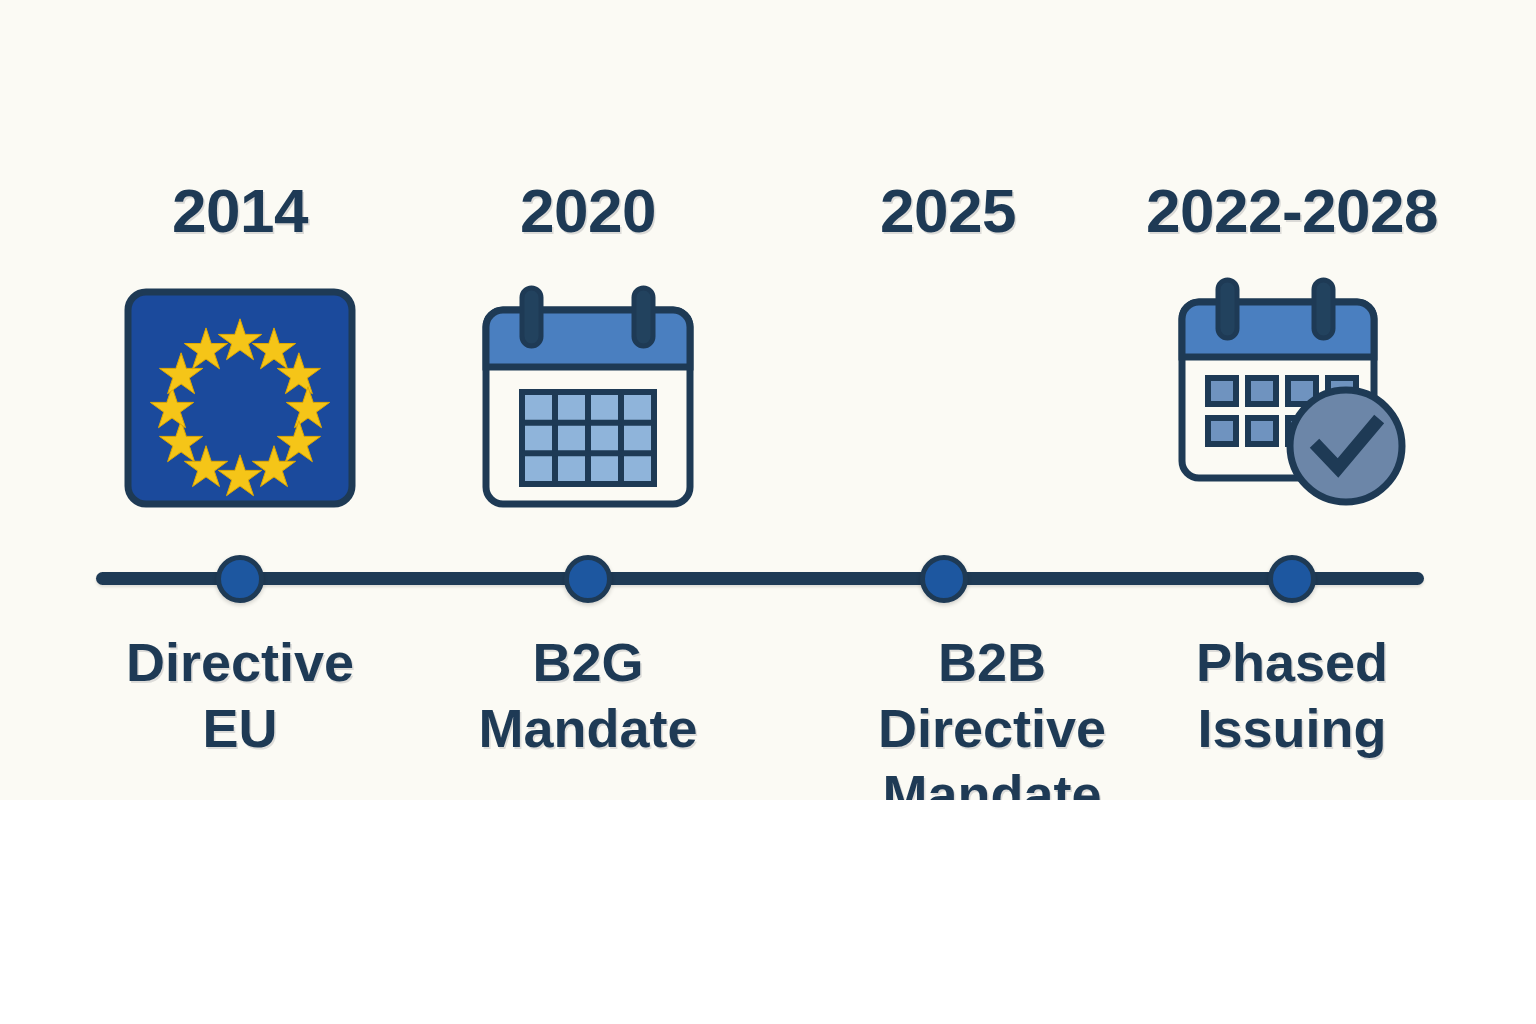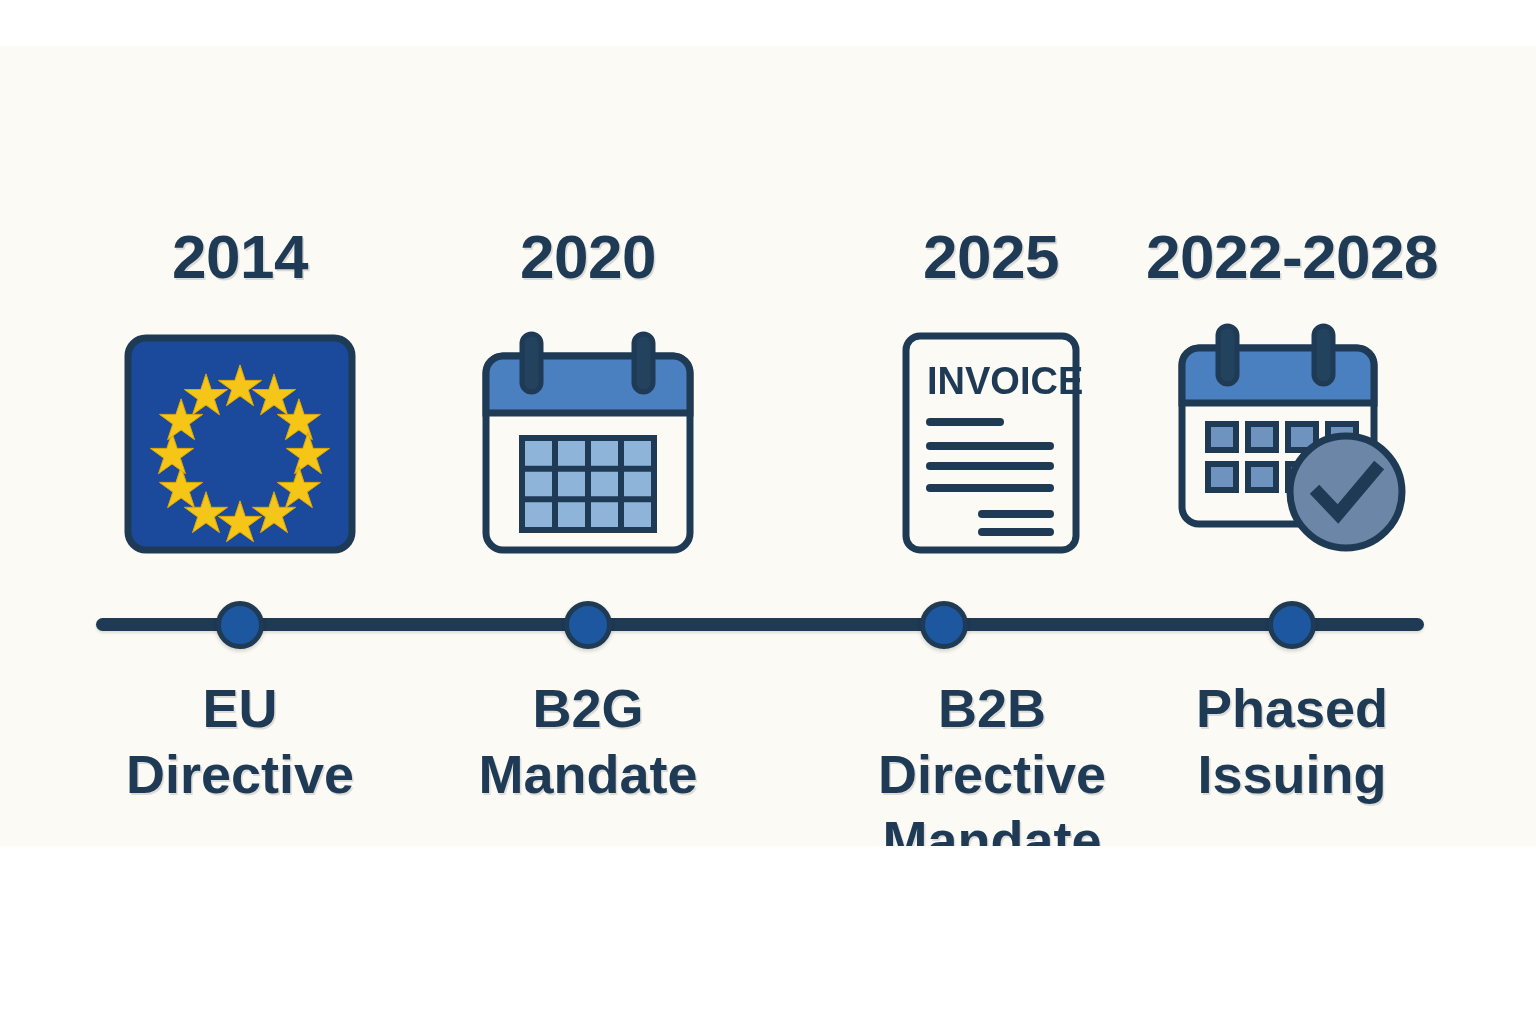--- a/index.html
+++ b/index.html
@@ -9,21 +9,20 @@
   }
   body {
     font-family: "Liberation Sans", sans-serif;
   }
   .canvas {
     position: relative;
     width: 1536px;
     height: 800px;
     background: #FBFAF4;
     overflow: hidden;
-    margin-top: 46px;
   }
 
   
   .axis-line {
     position: absolute;
     left: 96px;
     top: 572px;
     width: 1328px;
     height: 13px;
     background: #1E3A55;
@@ -137,36 +136,22 @@
           <line x1="73" y1="106" x2="73" y2="198" stroke="#1E3A55" stroke-width="6"></line>
           <line x1="106" y1="106" x2="106" y2="198" stroke="#1E3A55" stroke-width="6"></line>
           <line x1="139" y1="106" x2="139" y2="198" stroke="#1E3A55" stroke-width="6"></line>
           <line x1="40" y1="136.7" x2="172" y2="136.7" stroke="#1E3A55" stroke-width="6"></line>
           <line x1="40" y1="167.3" x2="172" y2="167.3" stroke="#1E3A55" stroke-width="6"></line>
         </g>
       </svg>
     </div>
   </div>
 
-  <div class="milestone" style="left:991px">
+  <div class="milestone" style="left:948px">
     <div class="year">2025</div>
-    <div class="icon-slot">
-      <svg width="178" height="222" viewBox="0 0 178 222">
-        <rect x="4" y="4" width="170" height="214" rx="14" ry="14" fill="#FBFAF4" stroke="#1E3A55" stroke-width="7"></rect>
-        <text x="25" y="62" font-family="'Liberation Sans', sans-serif" font-size="38" font-weight="bold" fill="#1E3A55">INVOICE</text>
-        <g fill="#1E3A55">
-          <rect x="24" y="86" width="78" height="8" rx="4"></rect>
-          <rect x="24" y="110" width="128" height="8" rx="4"></rect>
-          <rect x="24" y="130" width="128" height="8" rx="4"></rect>
-          <rect x="24" y="152" width="128" height="8" rx="4"></rect>
-          <rect x="76" y="178" width="76" height="8" rx="4"></rect>
-          <rect x="76" y="196" width="76" height="8" rx="4"></rect>
-        </g>
-      </svg>
-    </div>
   </div>
 
   <div class="milestone" style="left:1292px">
     <div class="year">2022-2028</div>
     <div class="icon-slot">
       <svg width="228" height="230" viewBox="0 0 228 230">
         <rect x="40" y="2" width="19" height="58" rx="9.5" fill="#22425E"></rect>
         <rect x="136" y="2" width="19" height="58" rx="9.5" fill="#22425E"></rect>
         <rect x="4" y="24" width="192" height="176" rx="17" ry="17" fill="#FBFAF4" stroke="#1E3A55" stroke-width="7"></rect>
         <path d="M4 41 a17 17 0 0 1 17 -17 h158 a17 17 0 0 1 17 17 v38 h-192 z" fill="#4A7FC0" stroke="#1E3A55" stroke-width="7"></path>
@@ -183,22 +168,22 @@
           <rect x="110" y="140" width="28" height="26"></rect>
         </g>
 
         <circle cx="168" cy="168" r="56" fill="#6C86A8" stroke="#1E3A55" stroke-width="7"></circle>
         <path d="M141 170 l19 20 l37 -44" fill="none" stroke="#1E3A55" stroke-width="13" stroke-linecap="square" stroke-linejoin="miter"></path>
       </svg>
     </div>
   </div>
 
   <div class="label" style="left:240px">
+    <div>Directive</div>
     <div>EU</div>
-    <div>Directive</div>
   </div>
 
   <div class="label" style="left:588px">
     <div>B2G</div>
     <div>Mandate</div>
   </div>
 
   <div class="label" style="left:992px">
     <div>B2B</div>
     <div>Directive</div>

